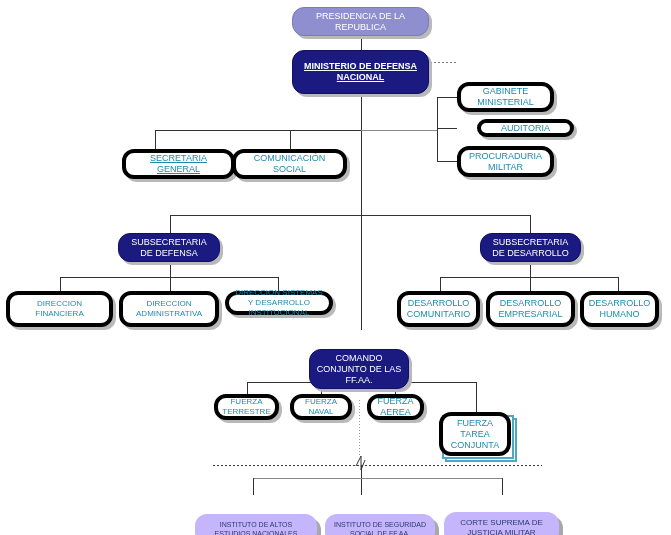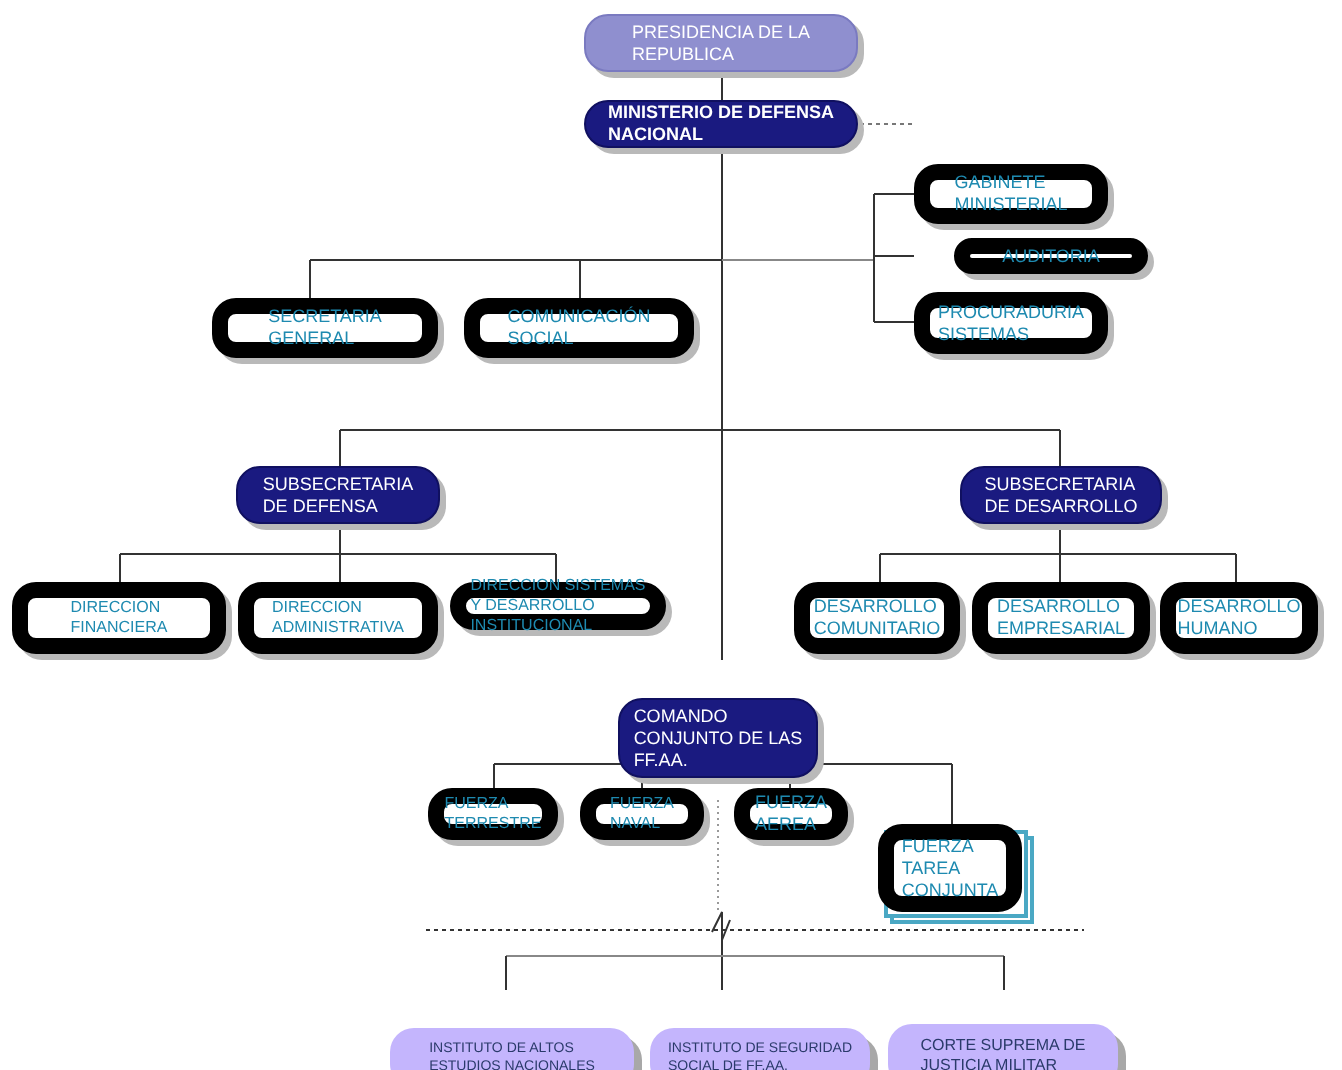--- a/index.html
+++ b/index.html
@@ -1,25 +1,25 @@
 <!DOCTYPE html>
 <html><head>
 <meta charset="utf-8">
 <style>
   html, body { margin: 0; padding: 0; background: #ffffff; }
   body { width: 671px; height: 535px; position: relative; overflow: hidden;
          font-family: "Liberation Sans", sans-serif; }
   #chart { position: absolute; left: 0; top: 0; width: 671px; height: 535px; }
   .box { position: absolute; display: flex; align-items: center; justify-content: center;
-         text-align: left; font-size: 9px; line-height: 11px; box-sizing: border-box;
+         text-align: center; font-size: 9px; line-height: 11px; box-sizing: border-box;
          white-space: pre-line; box-shadow: 3px 3px 0 #b9b9b9; border-radius: 12px; }
   .lavender { background: #8f8fcf; color: #ffffff; border: 1px solid #7a7ac0; }
   .navy { background: #1a1a80; color: #ffffff; border: 1px solid #101060; }
   .navy.bold { font-weight: bold; }
-  .outline { background: #ffffff; color: #1e8ab0; border: 8px solid #000000; }
+  .outline { background: #ffffff; color: #1e8ab0; border: 4px solid #000000; }
   .dashed { background: #ffffff; color: #1e8ab0; border: 1.5px dashed #4aa8c4; box-shadow: 2px 2px 0 #cfcfcf; }
   .pale { background: #c4b5fd; color: #2a3a6a; border: none; font-size: 7px; line-height: 9px; box-shadow: 4px 4px 0 #a8a8a8; margin-top: 19px; }
   .pale.big { font-size: 8px; line-height: 10px; }
   .stack1 { position: absolute; background: #ffffff; border: 2px solid #4aa8c4; box-sizing: border-box; }
   svg line { shape-rendering: crispEdges; }
 </style>
 </head>
 <body>
 
 <svg id="chart" width="671" height="535">
@@ -70,31 +70,31 @@
 
     <line x1="361" y1="465" x2="361" y2="495"></line>
     <line x1="253" y1="478" x2="502" y2="478" stroke="#888"></line>
     <line x1="253" y1="478" x2="253" y2="495"></line>
     <line x1="502" y1="478" x2="502" y2="495"></line>
   </g>
 </svg>
 
 <div class="box lavender" style="left:292px;top:7px;width:137px;height:29px;">PRESIDENCIA DE LA
 REPUBLICA</div>
-<div class="box navy bold" style="left:292px;top:50px;width:137px;height:24px;">MINISTERIO DE DEFENSA
+<div class="box navy bold" style="left:292px;top:50px;width:137px;height:44px;text-decoration:underline;">MINISTERIO DE DEFENSA
 NACIONAL</div>
 
 <div class="box dashed" style="left:457px;top:54px;width:86px;height:17px;margin-top:35px;">CONSEJOS</div>
 <div class="box outline" style="left:457px;top:82px;width:97px;height:30px;">GABINETE
 MINISTERIAL</div>
 <div class="box outline" style="left:457px;top:119px;width:97px;height:18px;margin-left:20px;">AUDITORIA</div>
 <div class="box outline" style="left:457px;top:146px;width:97px;height:31px;">PROCURADURIA
-SISTEMAS</div>
+MILITAR</div>
 
-<div class="box outline" style="left:106px;top:149px;width:113px;height:30px;">SECRETARIA
+<div class="box outline" style="left:122px;top:149px;width:113px;height:30px;text-decoration:underline;">SECRETARIA
 GENERAL</div>
 <div class="box outline" style="left:232px;top:149px;width:115px;height:30px;">COMUNICACIÓN
 SOCIAL</div>
 
 <div class="box navy" style="left:118px;top:233px;width:102px;height:29px;">SUBSECRETARIA
 DE DEFENSA</div>
 <div class="box navy" style="left:480px;top:233px;width:101px;height:29px;">SUBSECRETARIA
 DE DESARROLLO</div>
 
 <div class="box outline" style="left:6px;top:291px;width:107px;height:36px;font-size:8px;line-height:10px;">DIRECCION

